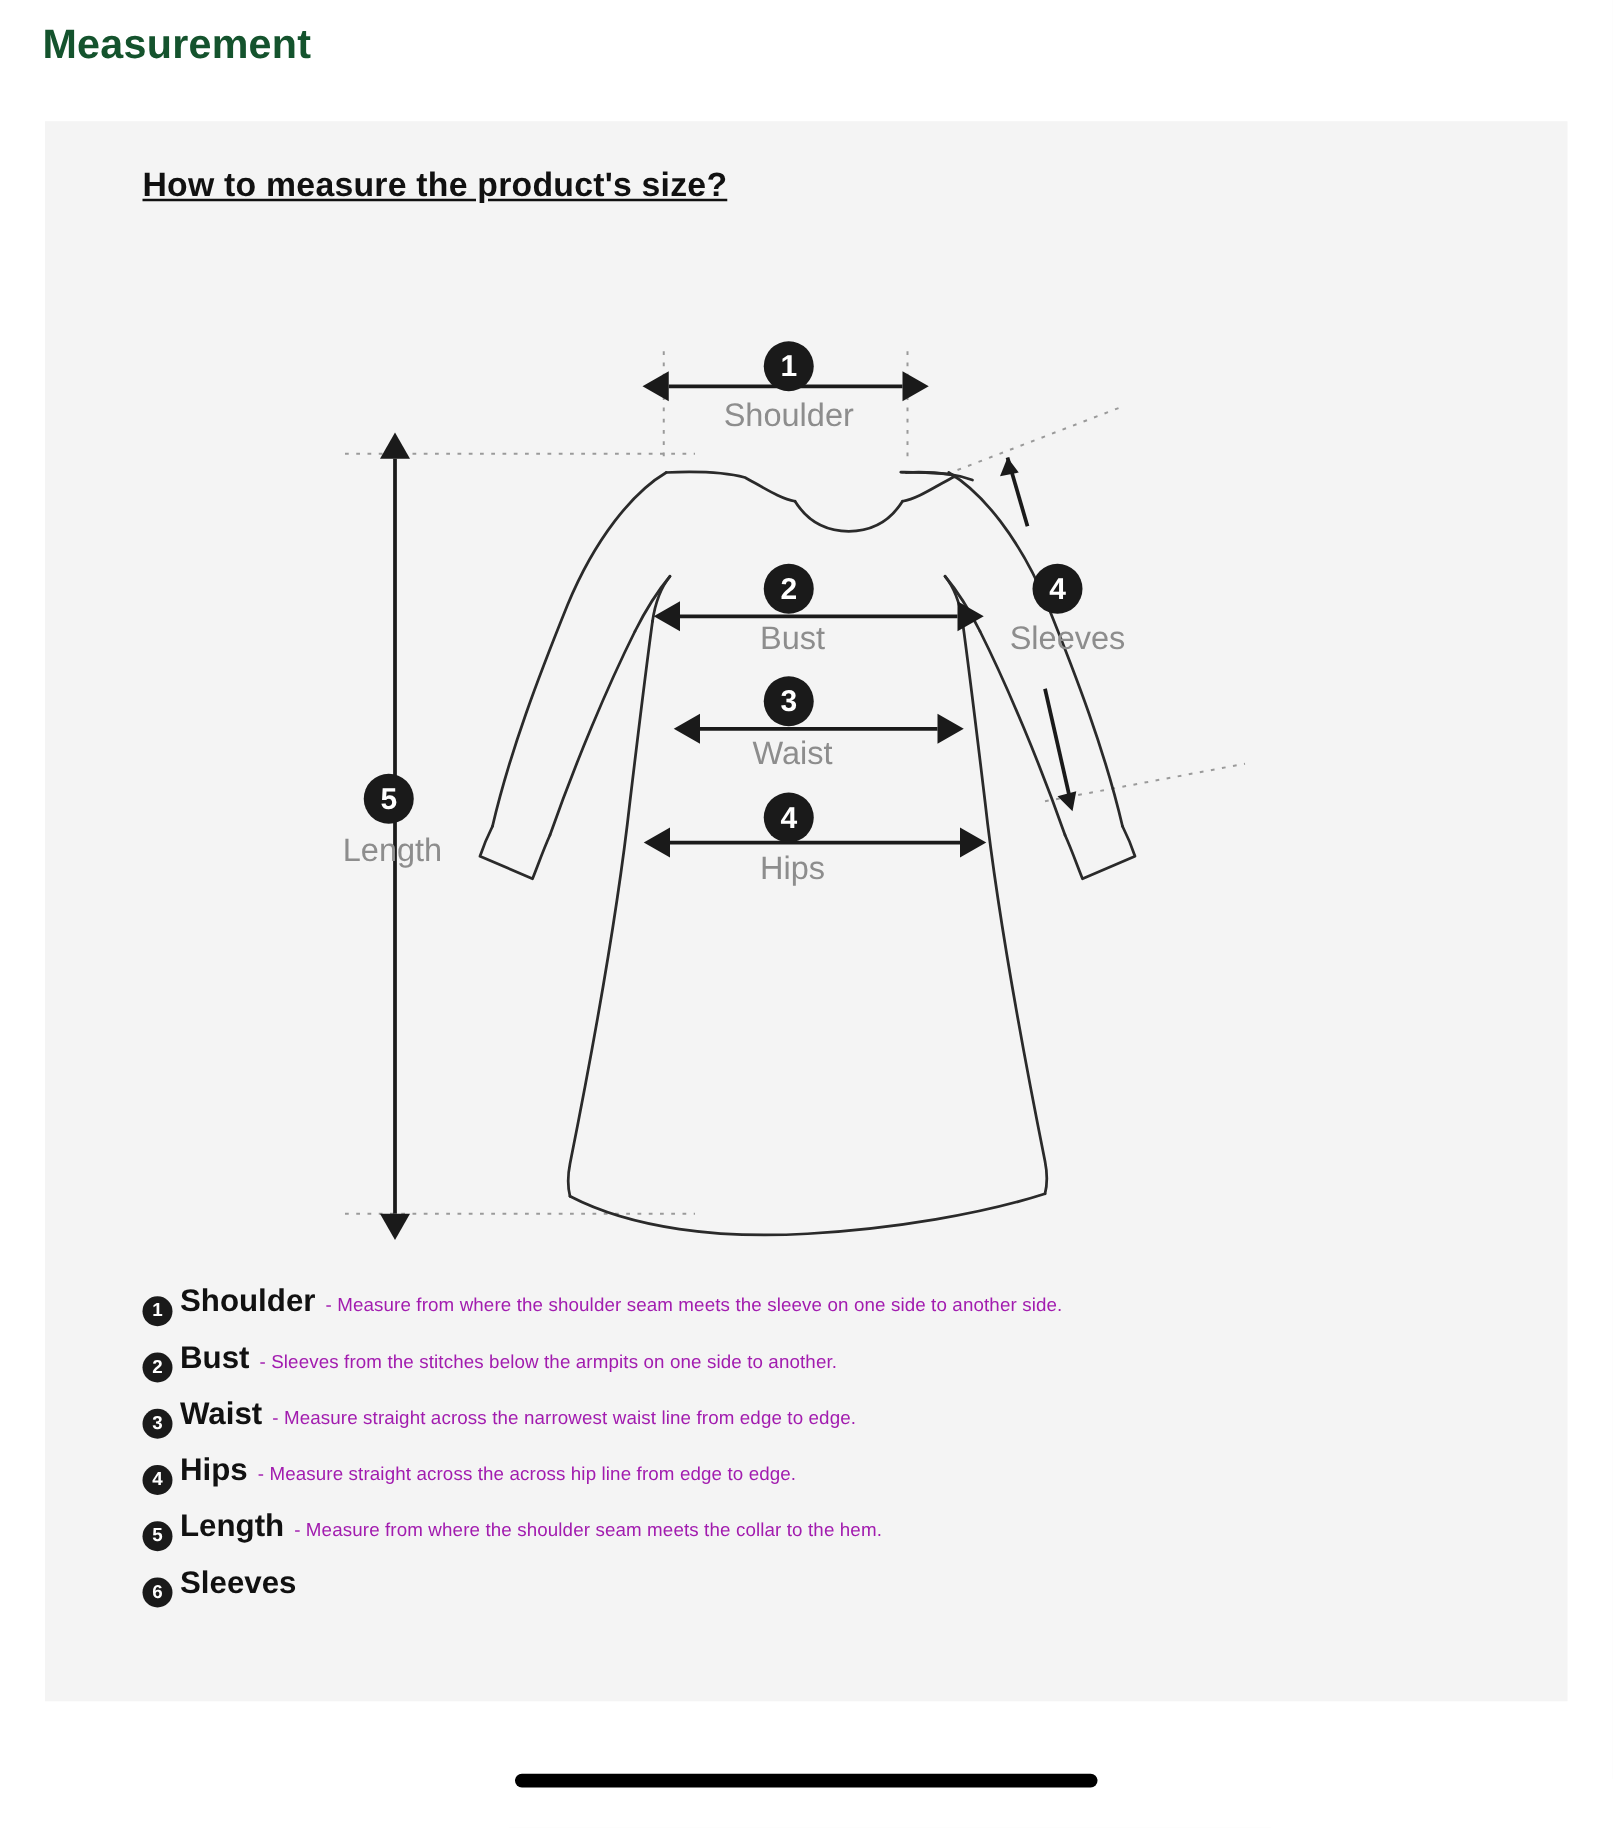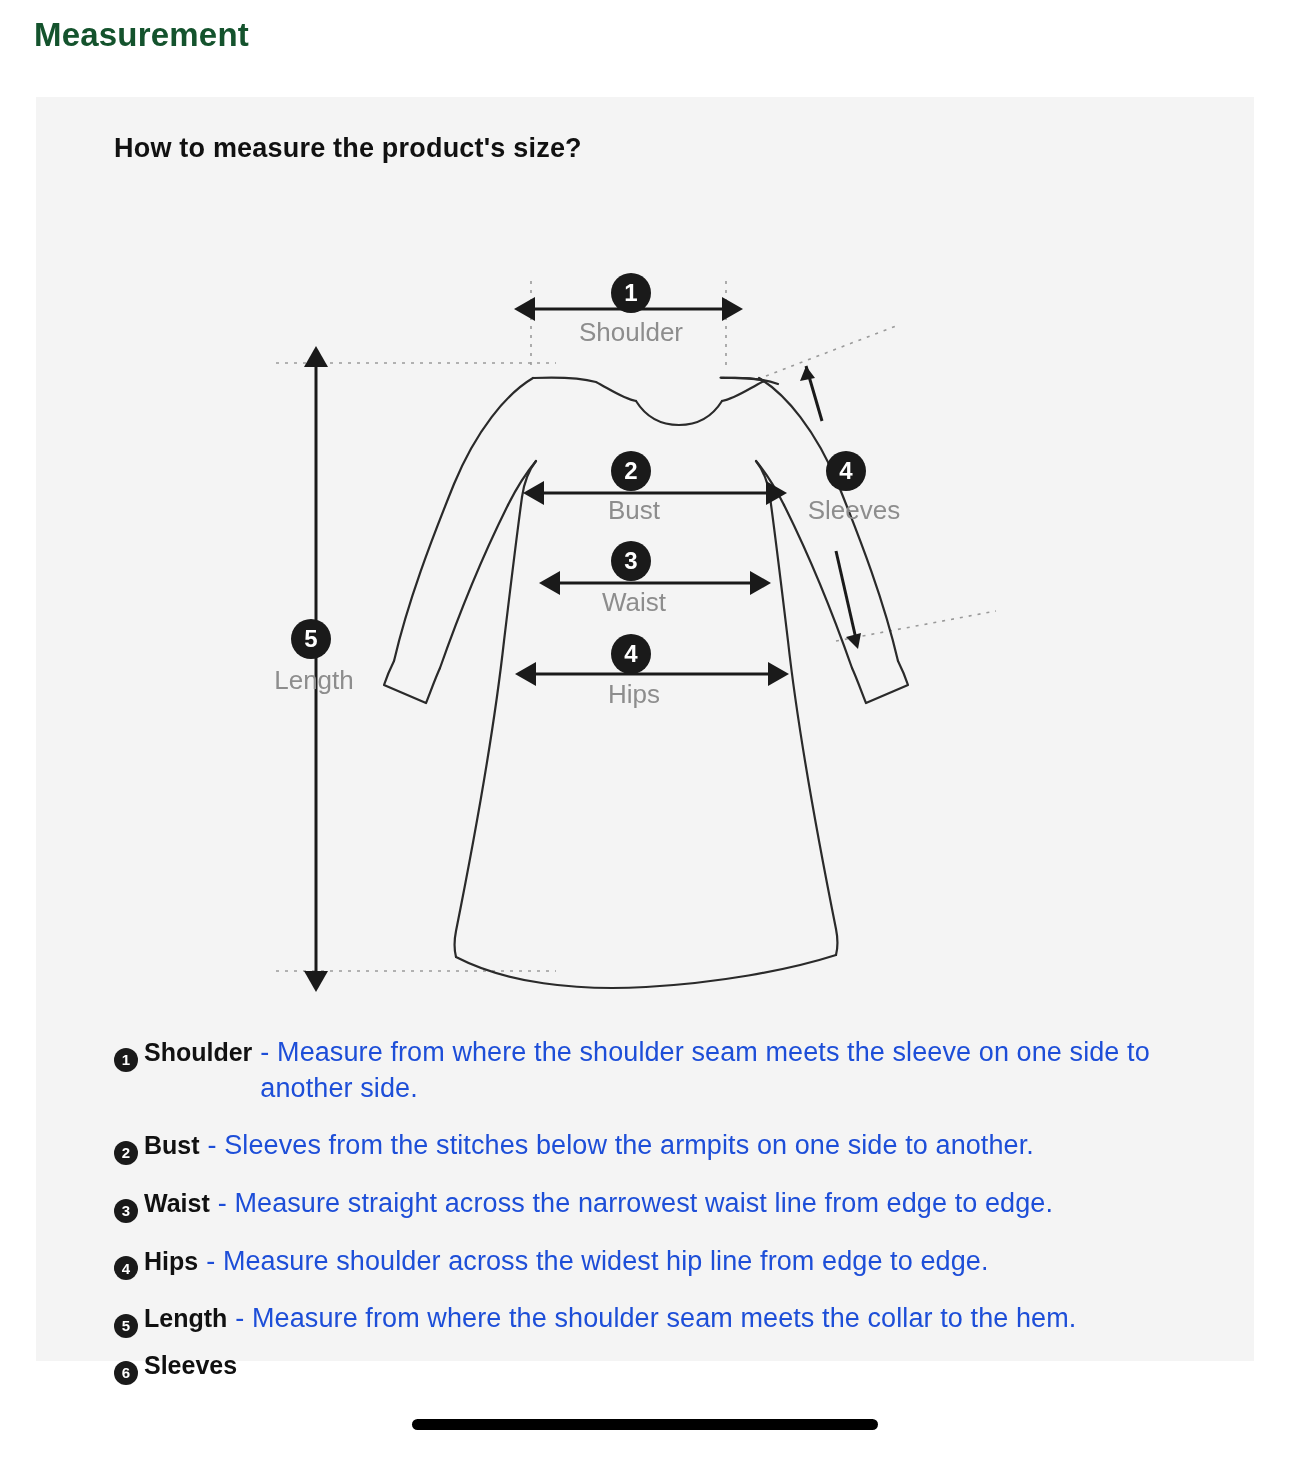--- a/index.html
+++ b/index.html
@@ -32,20 +32,21 @@
     height: 1264px;
     background: #f4f4f4;
   }
 
   #panel-heading {
     font-size: 27px;
     font-weight: bold;
     color: #111111;
     padding: 36px 0 0 78px;
     letter-spacing: 0.2px;
+    text-decoration: underline;
   }
 
   #diagram-wrap {
     position: absolute;
     left: 0;
     top: 74px;
     width: 1218px;
     height: 840px;
   }
   #diagram-wrap svg {
@@ -81,22 +82,22 @@
     top: 4px;
   }
   .legend-term {
     font-size: 25px;
     font-weight: bold;
     color: #111111;
     white-space: nowrap;
     margin-right: 8px;
   }
   .legend-desc {
-    font-size: 27px;
-    color: #1d4ed8;
+    font-size: 15px;
+    color: #a21caf;
     letter-spacing: 0.1px;
     margin-top: 10px;
   }
 
   #home-indicator {
     position: absolute;
     left: 50%;
     transform: translateX(-50%);
     bottom: 32px;
     width: 466px;
@@ -241,21 +242,21 @@
 
     <div class="legend-row">
       <span class="legend-badge">3</span>
       <span class="legend-term">Waist</span>
       <span class="legend-desc">- Measure straight across the narrowest waist line from edge to edge.</span>
     </div>
 
     <div class="legend-row">
       <span class="legend-badge">4</span>
       <span class="legend-term">Hips</span>
-      <span class="legend-desc">- Measure shoulder across the widest hip line from edge to edge.</span>
+      <span class="legend-desc">- Measure straight across the across hip line from edge to edge.</span>
     </div>
 
     <div class="legend-row">
       <span class="legend-badge">5</span>
       <span class="legend-term">Length</span>
       <span class="legend-desc">- Measure from where the shoulder seam meets the collar to the hem.</span>
     </div>
 
     <div class="legend-row">
       <span class="legend-badge">6</span>

